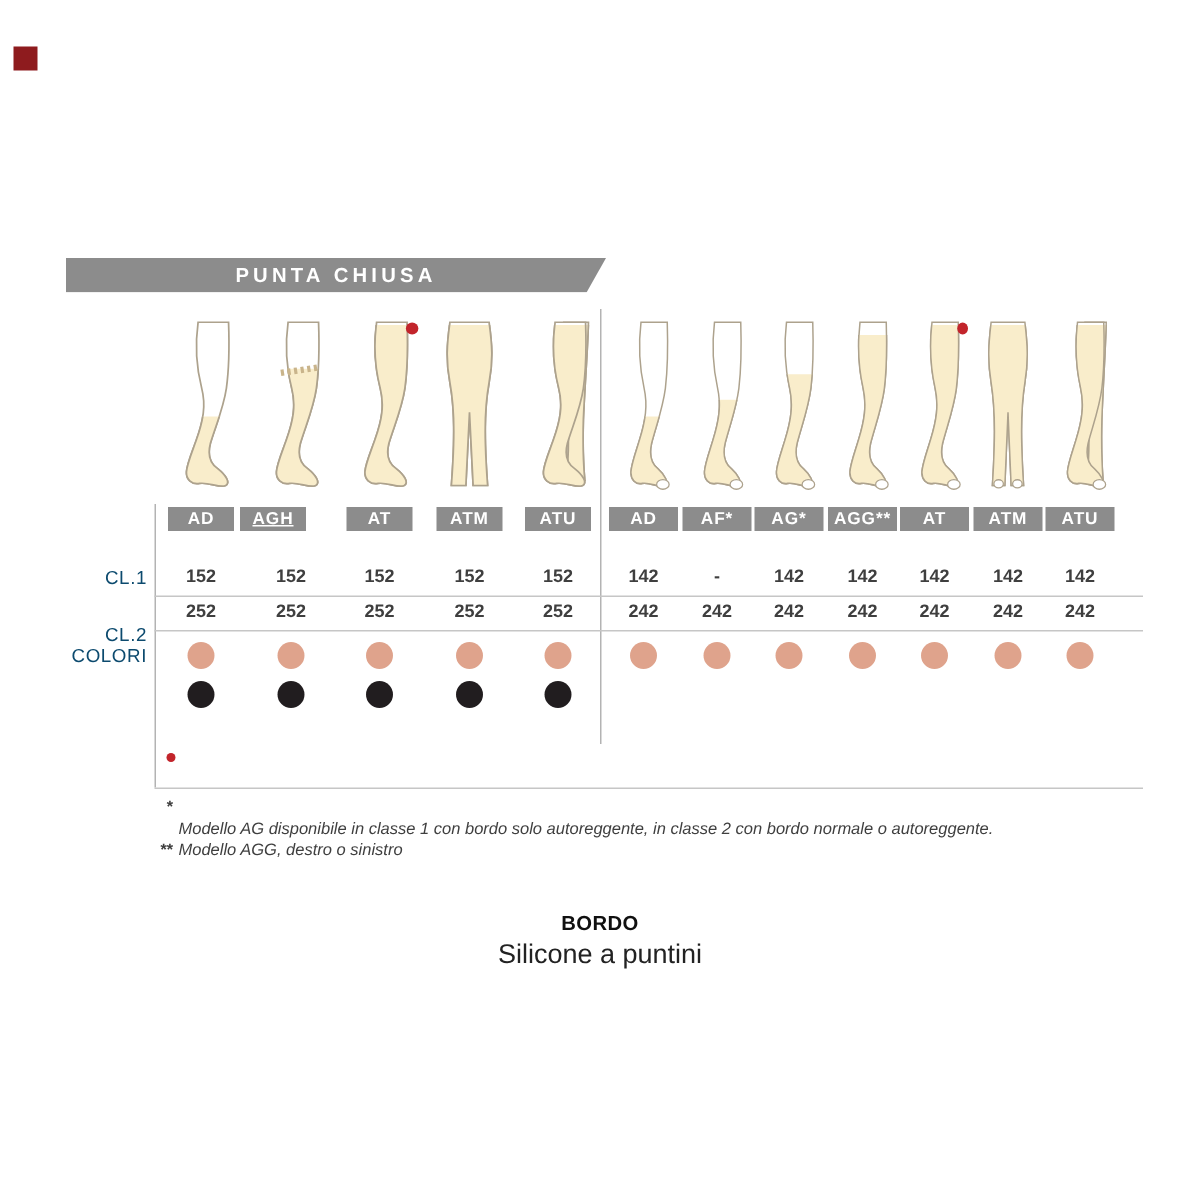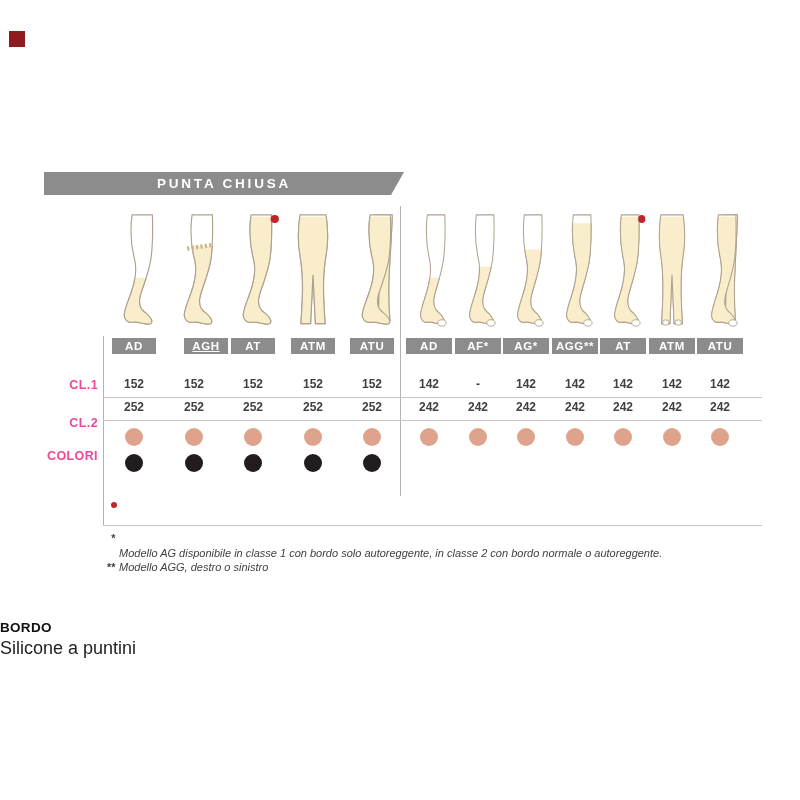--- a/index.html
+++ b/index.html
@@ -6,35 +6,35 @@
   .page{position:relative;width:800px;height:800px;background:#ffffff;
         font-family:"Liberation Sans",sans-serif;overflow:hidden;}
   .abs{position:absolute;}
   .brand{left:9px;top:31px;width:16px;height:16px;background:#8e1b1e;}
   .bar{top:172px;height:23px;background:#8c8c8c;color:#ffffff;font-weight:bold;
        font-size:13.5px;letter-spacing:2.8px;display:flex;align-items:center;justify-content:center;}
   .bar-left{left:44px;width:360px;clip-path:polygon(0 0,100% 0,calc(100% - 13px) 100%,0 100%);}
   .bar-right{left:409px;width:353px;clip-path:polygon(13px 0,100% 0,100% 100%,0 100%);}
   .rule{left:103px;width:659px;height:1px;background:#c6c6c6;}
   .vrule{width:1px;background:#b3b3b3;}
-  .rowlabel{left:34px;width:64px;text-align:right;font-weight:bold;font-size:12.5px;
-            color:#ec4899;letter-spacing:.4px;height:14px;line-height:14px;}
+  .rowlabel{left:34px;width:64px;text-align:right;font-weight:normal;font-size:12.5px;
+            color:#0c4a6e;letter-spacing:.4px;height:14px;line-height:14px;}
   .chip{background:#8c8c8c;color:#ffffff;font-weight:bold;font-size:11.5px;letter-spacing:.6px;
         display:flex;align-items:center;justify-content:center;height:16px;}
   .val{font-weight:bold;font-size:12px;color:#3f3f3f;text-align:center;height:13px;line-height:13px;}
   .dot{border-radius:50%;width:18px;height:18px;}
   .legslot{display:flex;align-items:flex-end;justify-content:center;}
   .bullet{left:111px;top:502px;width:6px;height:6px;border-radius:50%;background:#c2242b;}
   .note{left:122px;top:498px;font-style:italic;font-size:11px;color:#3f3f3f;height:14px;line-height:14px;}
   .fnotes{left:101px;top:531px;}
   .fline{display:flex;height:14.5px;line-height:14.5px;}
   .fmark{width:14px;text-align:right;margin-right:4px;font-style:italic;font-weight:bold;
          font-size:11px;color:#3f3f3f;}
   .ftext{font-style:italic;font-size:11px;color:#3f3f3f;white-space:nowrap;}
-  .footer{left:0;top:608px;width:800px;text-align:left;margin-top:12px;}
+  .footer{left:0;top:608px;width:800px;text-align:center;}
   .ftitle{font-size:13.5px;font-weight:bold;color:#101010;letter-spacing:.3px;}
   .fsub{font-size:18px;color:#222222;margin-top:3px;}
 </style>
 </head>
 <body>
 
 <div class="page">
 
   <div class="abs brand"></div>
 
@@ -43,21 +43,21 @@
   </div>
 
   <div class="abs vrule" style="left:400px;top:206px;height:290px;"></div>
   <div class="abs vrule" style="left:103px;top:336px;height:189px;"></div>
   <div class="abs rule" style="top:397px;"></div>
   <div class="abs rule" style="top:420px;"></div>
   <div class="abs rule" style="top:525px;"></div>
 
   <div class="abs rowlabel" style="top:378px;">CL.1</div>
   <div class="abs rowlabel" style="top:416px;">CL.2</div>
-  <div class="abs rowlabel" style="top:449px;">COLORI</div>
+  <div class="abs rowlabel" style="top:430px;">COLORI</div>
 
   <div id="columns">
       <div class="abs legslot" style="left: 105px; top: 212px; width: 58px; height: 122px;">
         <svg viewBox="0 0 60 130" width="100%" height="100%" preserveAspectRatio="none">
           <defs>
             <clipPath id="cp0">
               <rect x="0" y="70" width="60" height="60"></rect>
             </clipPath>
           </defs>
           <path d="M28 3 C26 18 26.5 34 30.5 50 C33.5 62 31.5 73 27 86 C24 95 20.5 103 20 109 C19.5 114.5 23.5 118.5 29 117.5 C35.5 116.5 43 121 47 119 C50.5 117 47 111.5 41.5 107 C36.5 103.5 34.5 97 36.5 89 C40 77 45.5 64 47.5 50 C49.5 35 49.5 17 49 3 Z" fill="#ffffff" stroke="#ada28d" stroke-width="1.2"></path>
@@ -74,21 +74,21 @@
           <defs>
             <clipPath id="cp1">
               <rect x="0" y="36" width="60" height="94"></rect>
             </clipPath>
           </defs>
           <path d="M28 3 C26 18 26.5 34 30.5 50 C33.5 62 31.5 73 27 86 C24 95 20.5 103 20 109 C19.5 114.5 23.5 118.5 29 117.5 C35.5 116.5 43 121 47 119 C50.5 117 47 111.5 41.5 107 C36.5 103.5 34.5 97 36.5 89 C40 77 45.5 64 47.5 50 C49.5 35 49.5 17 49 3 Z" fill="#ffffff" stroke="#ada28d" stroke-width="1.2"></path>
           <path d="M28 3 C26 18 26.5 34 30.5 50 C33.5 62 31.5 73 27 86 C24 95 20.5 103 20 109 C19.5 114.5 23.5 118.5 29 117.5 C35.5 116.5 43 121 47 119 C50.5 117 47 111.5 41.5 107 C36.5 103.5 34.5 97 36.5 89 C40 77 45.5 64 47.5 50 C49.5 35 49.5 17 49 3 Z" fill="#f9edcb" stroke="#ada28d" stroke-width="1.2" clip-path="url(#cp1)"></path>
           <line x1="23" y1="39" x2="50" y2="35" stroke="#c9b48b" stroke-width="4.5" stroke-dasharray="2.2 2.4"></line>
         </svg>
       </div>
-      <div class="abs chip" style="left: 184px; top: 338px; width: 44px; text-decoration: underline;">AGH</div>
+      <div class="abs chip" style="left: 160px; top: 338px; width: 44px; text-decoration: underline;">AGH</div>
       <div class="abs val" style="left: 170px; top: 378px; width: 48px;">152</div>
       <div class="abs val" style="left: 170px; top: 401px; width: 48px;">252</div>
       <div class="abs dot" style="left: 185px; top: 428px; background: rgb(223, 163, 140);"></div>
       <div class="abs dot" style="left: 185px; top: 454px; background: rgb(33, 29, 31);"></div>
       <div class="abs legslot" style="left: 224px; top: 212px; width: 58px; height: 122px;">
         <svg viewBox="0 0 60 130" width="100%" height="100%" preserveAspectRatio="none">
           <defs>
             <clipPath id="cp2">
               <rect x="0" y="5" width="60" height="125"></rect>
             </clipPath>

